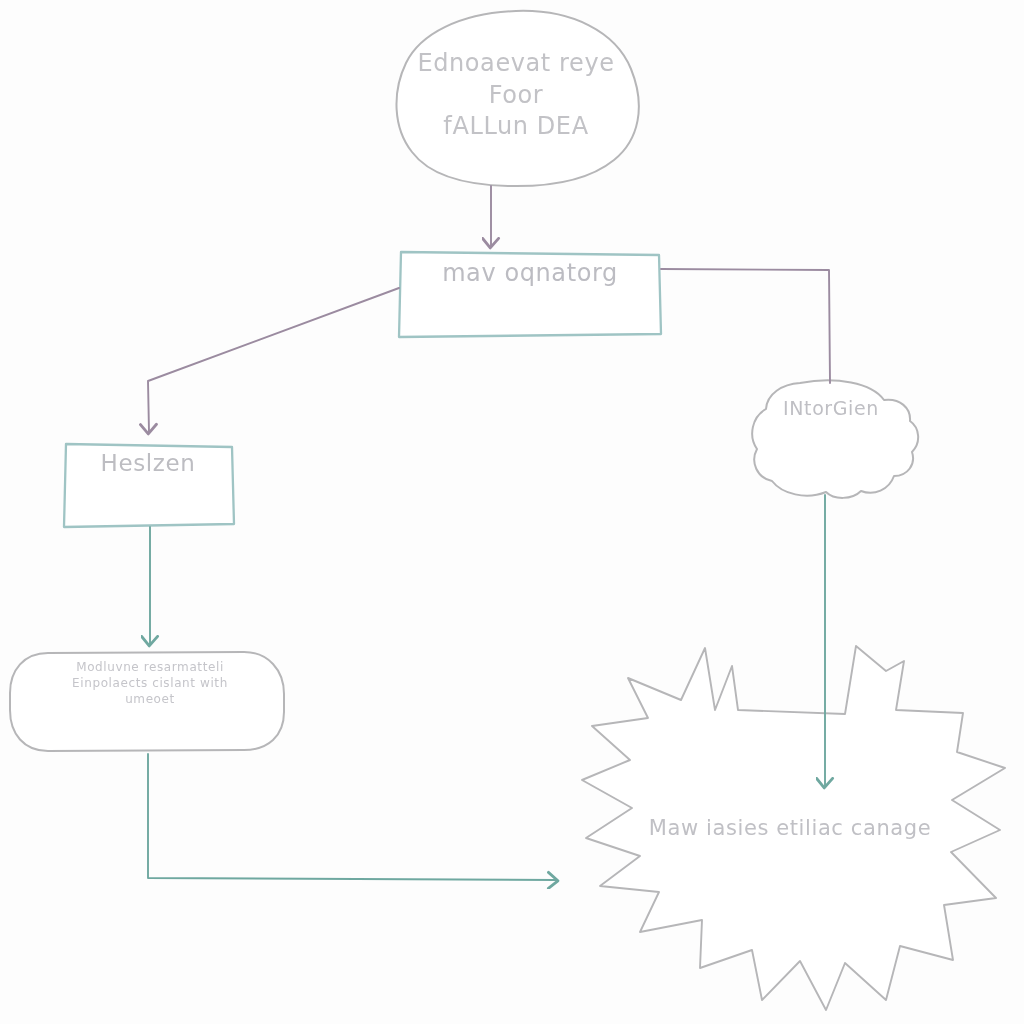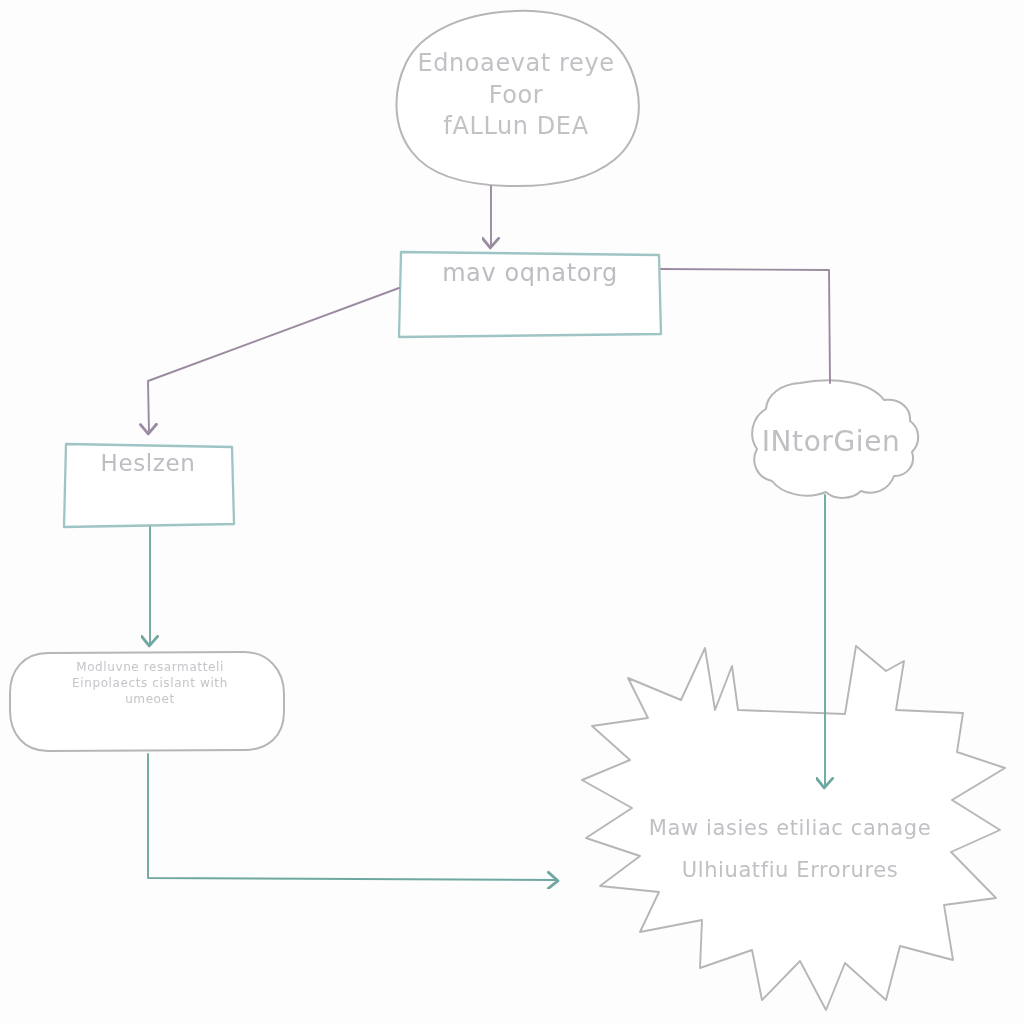--- a/index.html
+++ b/index.html
@@ -35,21 +35,21 @@
     pointer-events: none;
     line-height: 1.32;
   }
   .node-label span { display: block; white-space: nowrap; }
 
   
   #label-start      { left: 398px; top: 48px;  width: 236px; font-size: 24px; color: #c2c2c6; }
   #label-process    { left: 400px; top: 258px; width: 260px; font-size: 24px; color: #bcbcc2; }
   #label-decision   { left: 62px;  top: 448px; width: 172px; font-size: 23px; color: #bdbdc2; }
   #label-action     { left: 16px;  top: 660px; width: 268px; font-size: 12px; color: #c5c5ca; }
-  #label-cloud      { left: 758px; top: 424px; width: 146px; font-size: 28px; color: #bfbfc4; }
+  #label-cloud      { left: 758px; top: 396px; width: 146px; font-size: 19px; color: #bfbfc4; }
   #label-burst      { left: 600px; top: 815px; width: 380px; font-size: 21px; color: #c0c0c5; }
   #label-burst .gap { height: 14px; }
 </style>
 </head>
 <body>
 
 <div id="canvas">
 
   <svg id="diagram-svg" viewBox="0 0 1024 1024">
     <defs>
@@ -139,16 +139,15 @@
     <span>umeoet</span>
   </div>
 
   <div class="node-label" id="label-cloud">
     <span>INtorGien</span>
   </div>
 
   <div class="node-label" id="label-burst">
     <span>Maw iasies etiliac canage</span>
     <span class="gap"></span>
-    <span>Ulhiuatfiu Errorures</span>
   </div>
 
 </div>
 
 </body></html>

